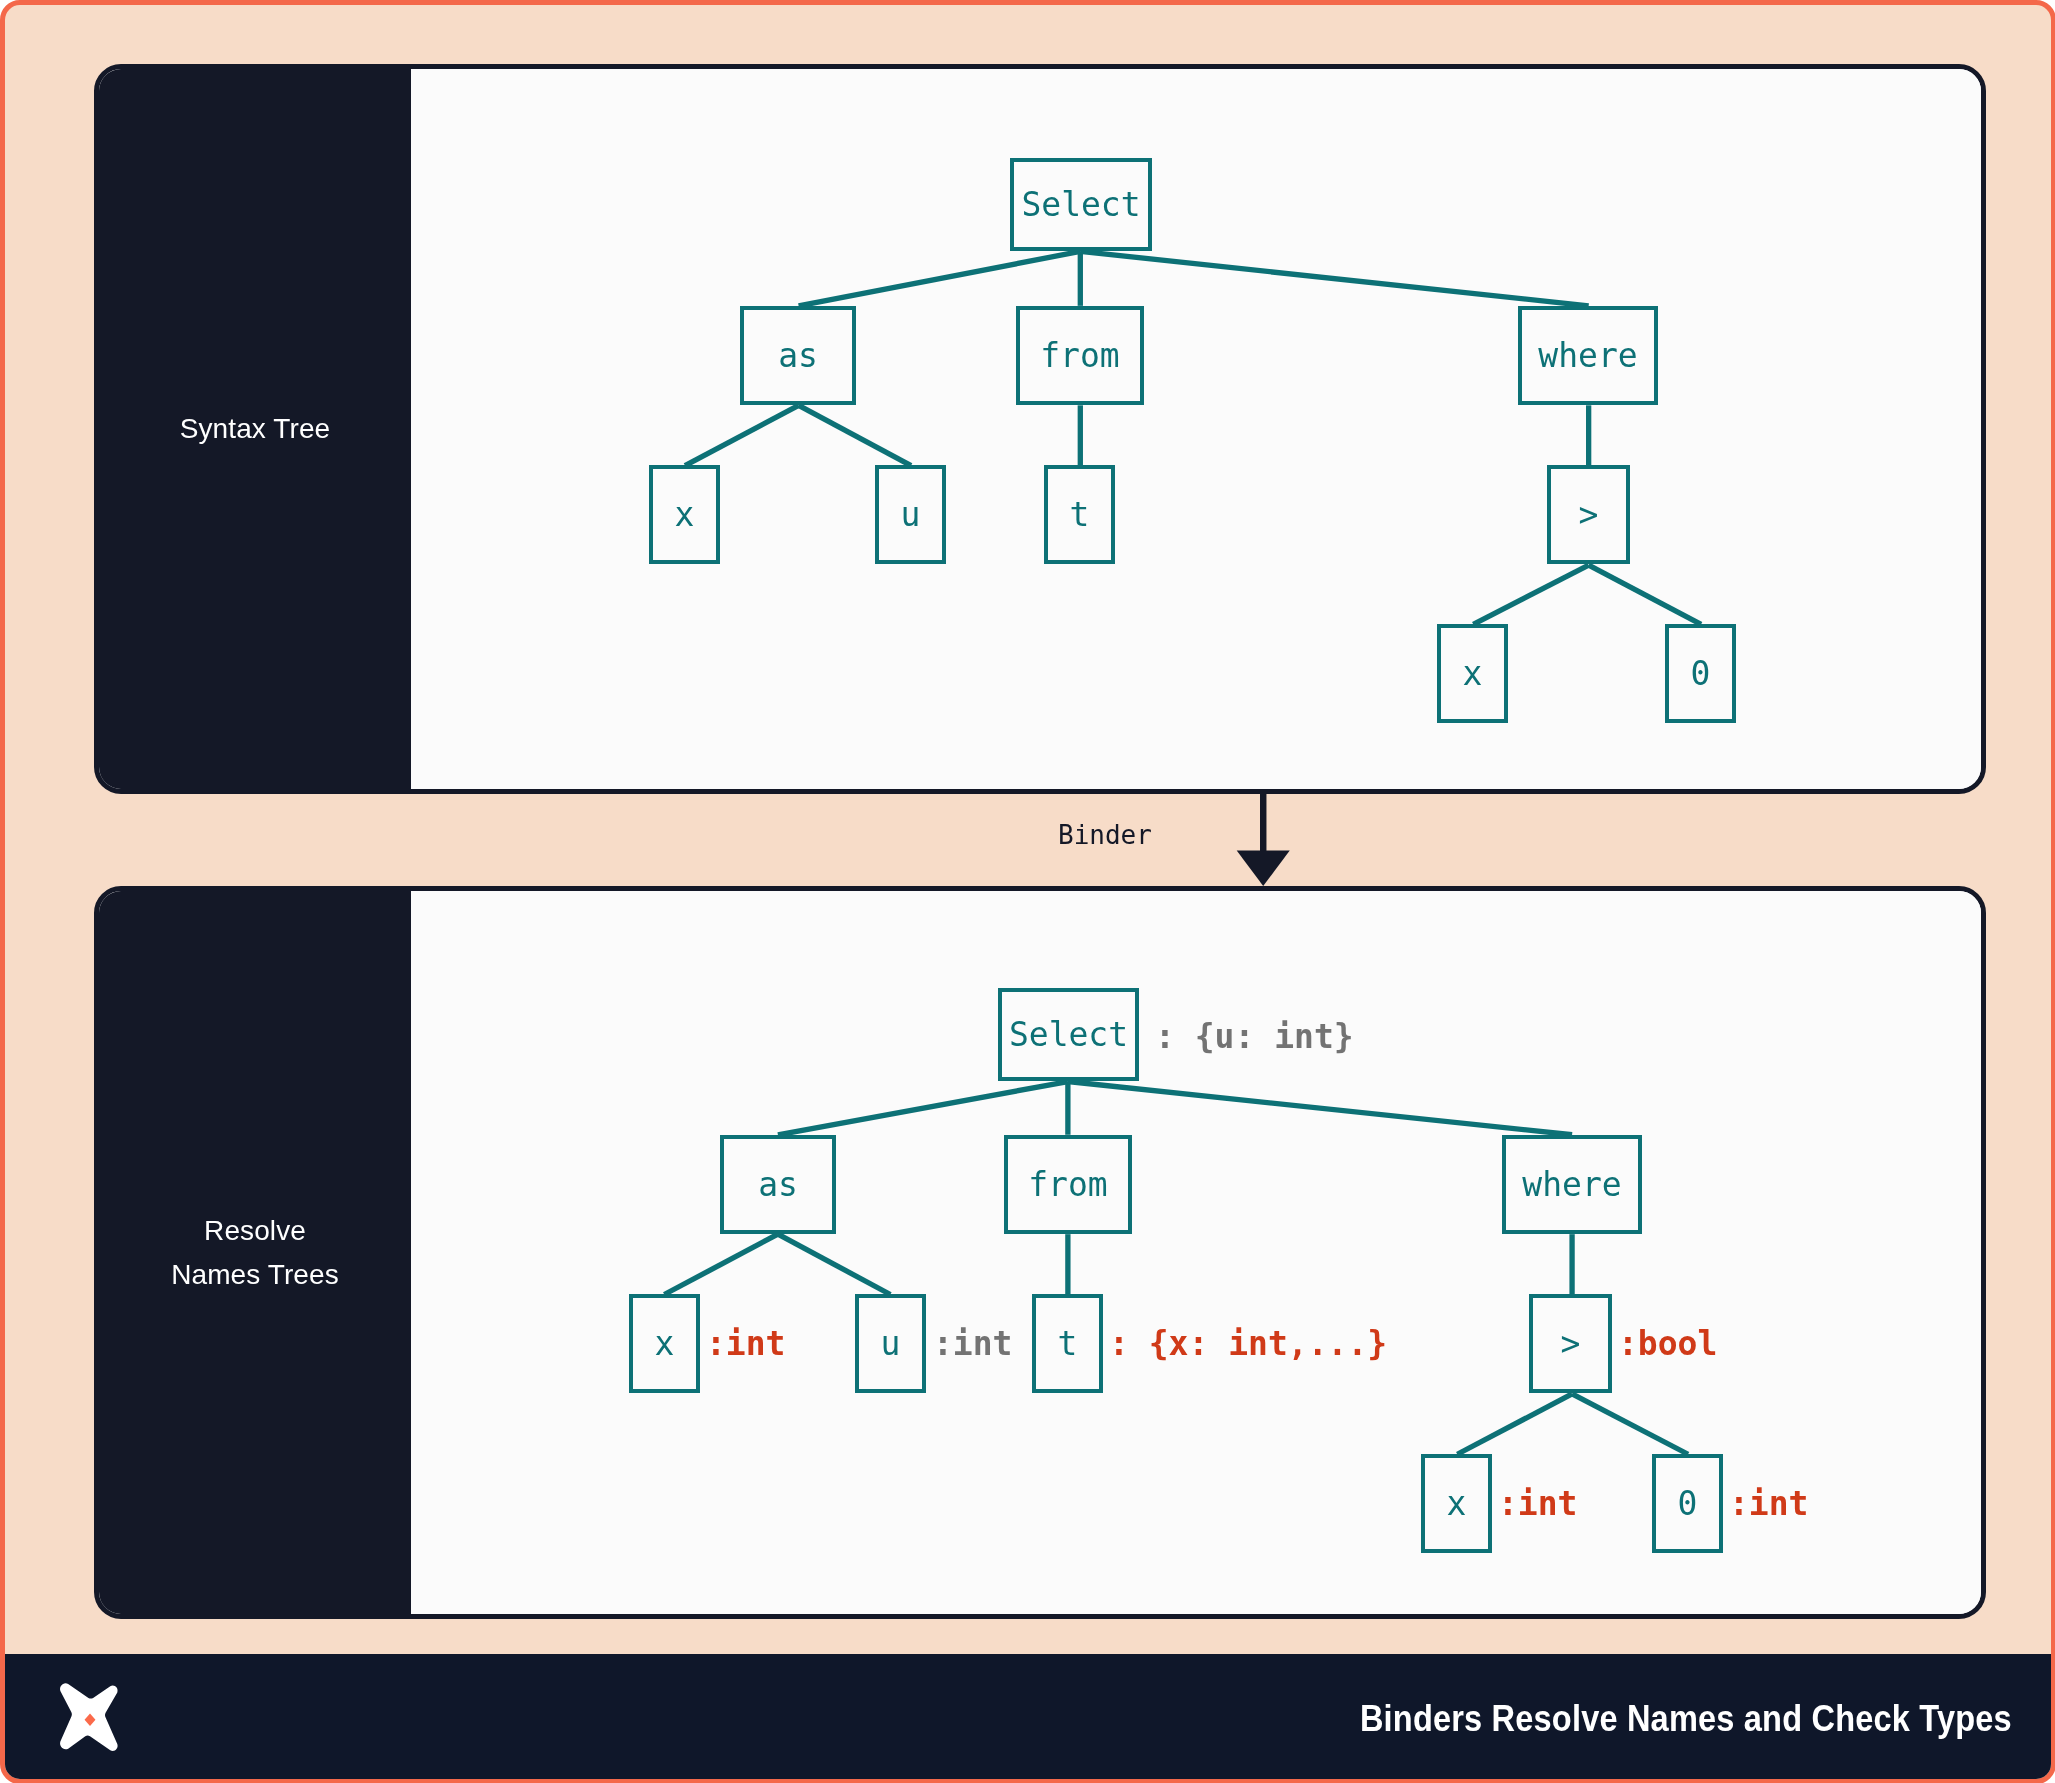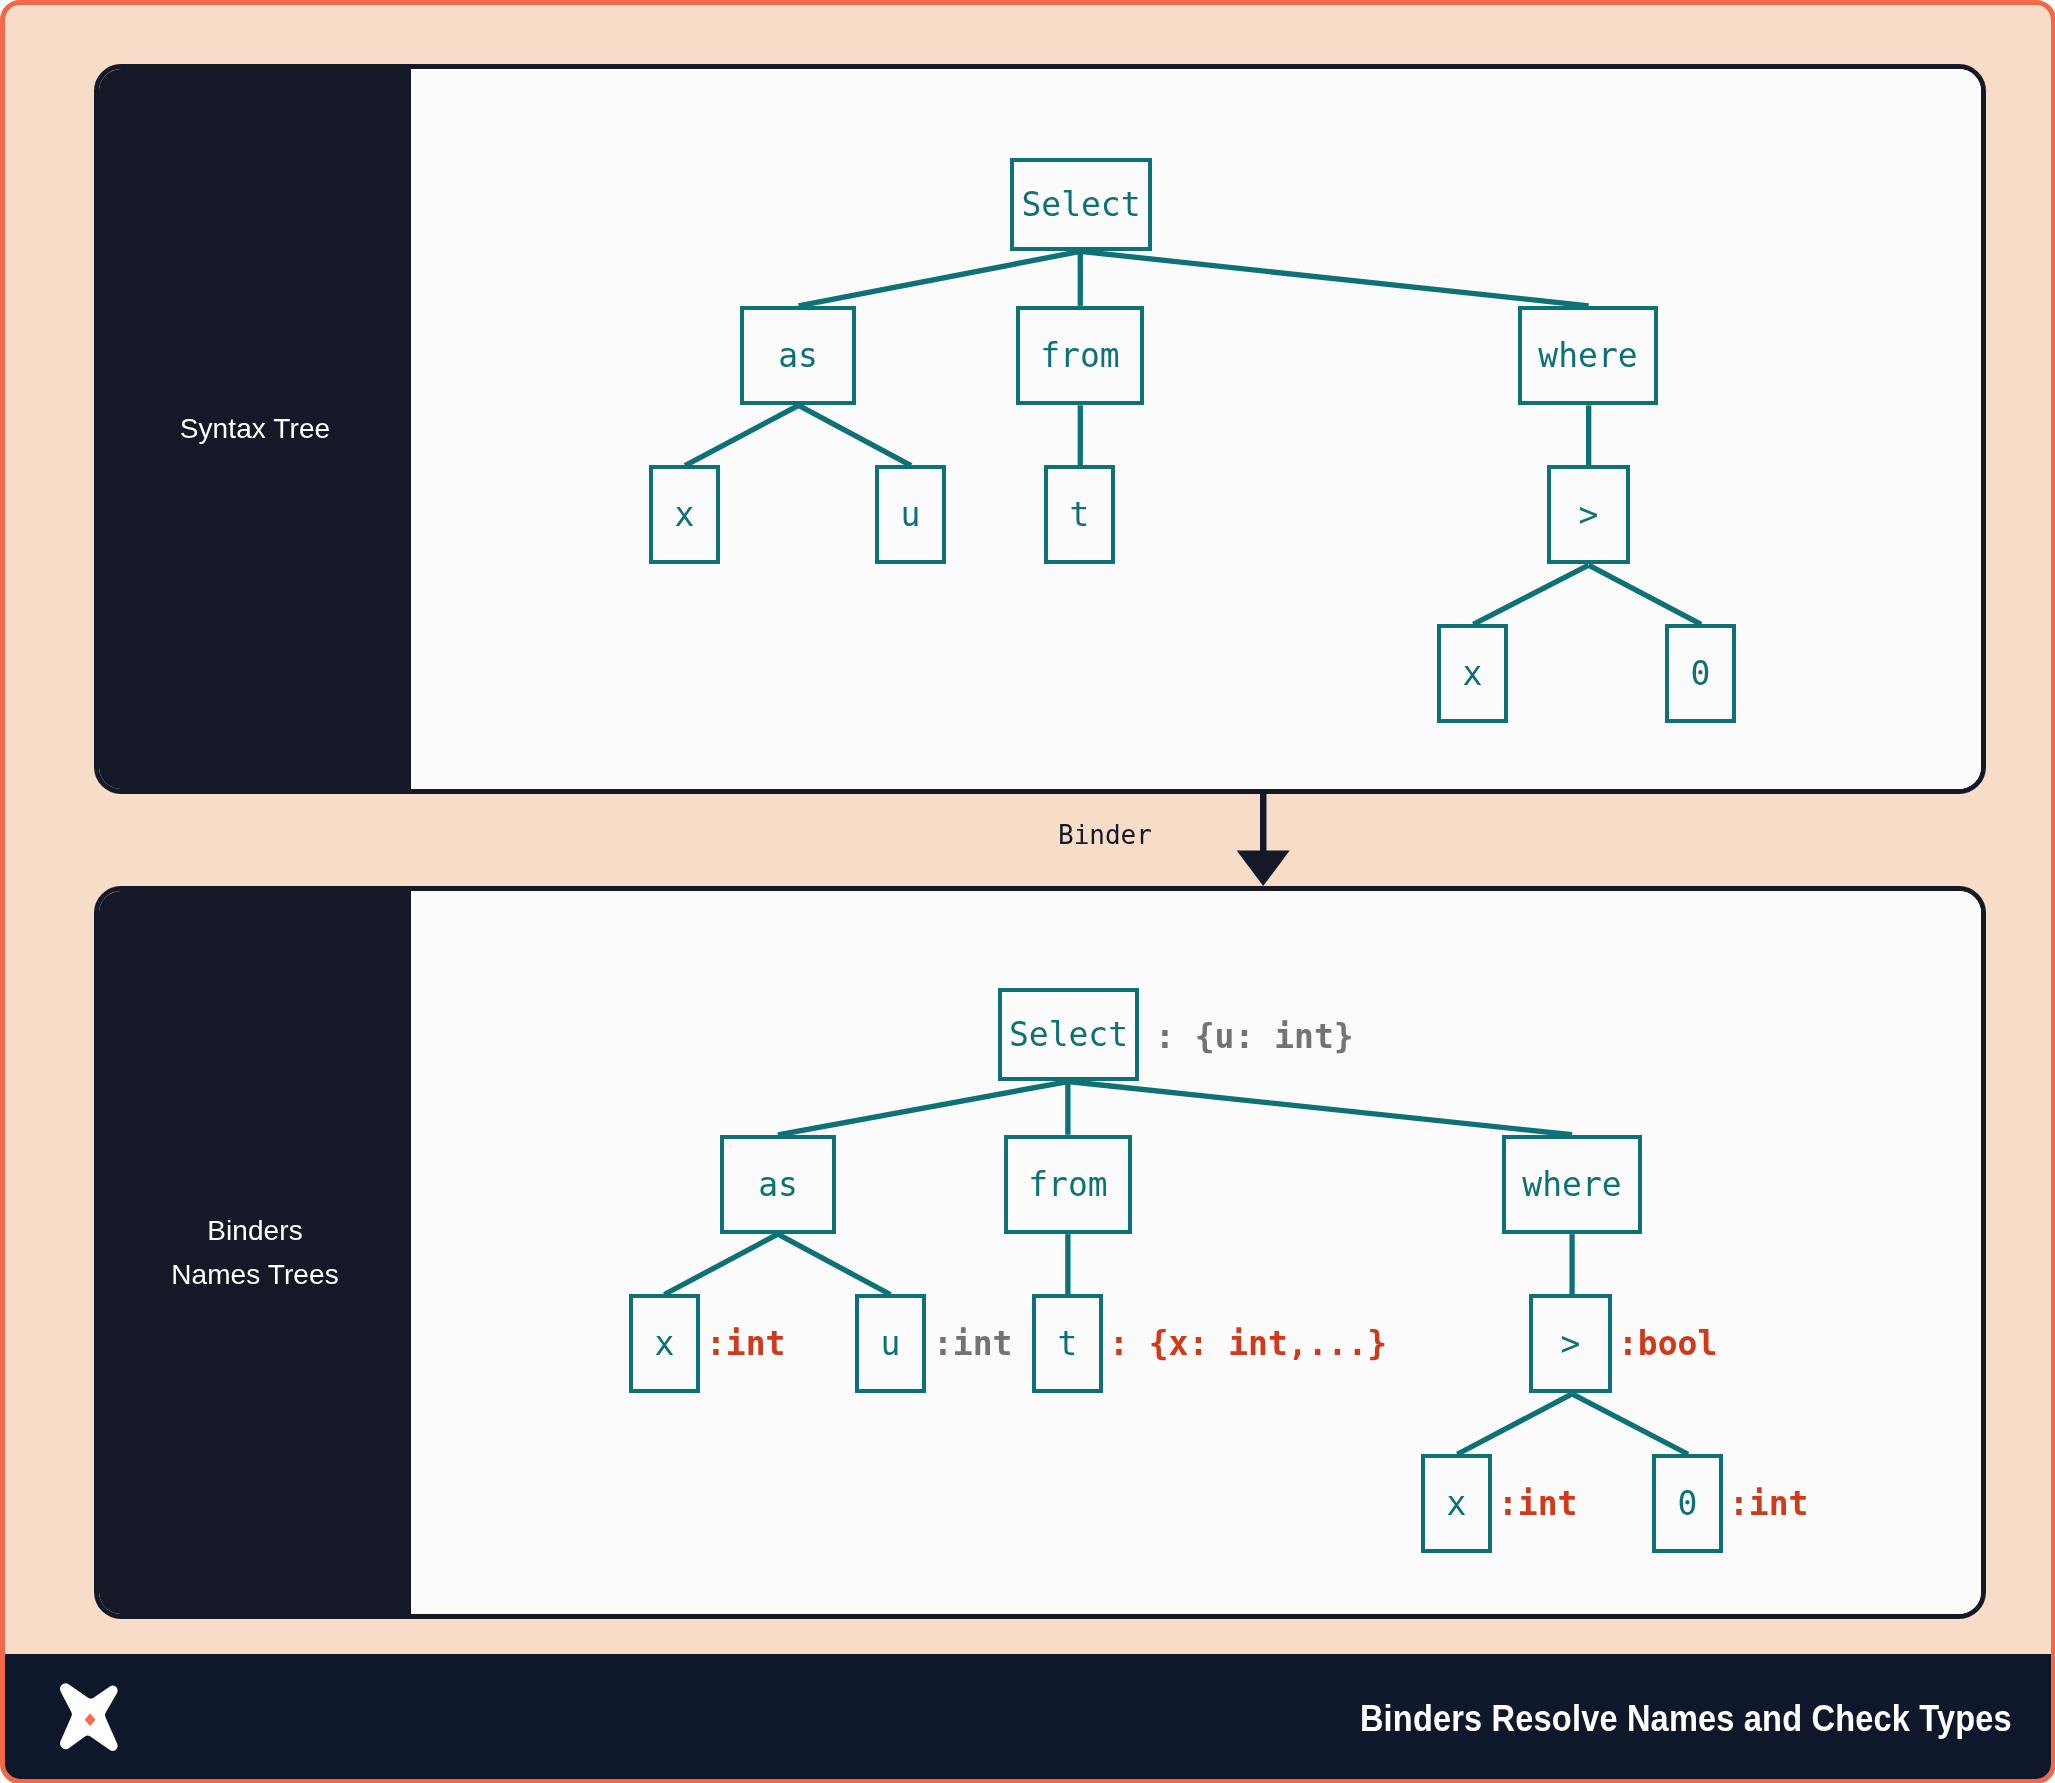--- a/index.html
+++ b/index.html
@@ -172,21 +172,21 @@
     <div id="binder-label">Binder</div>
     <svg width="1892" height="92" viewBox="0 0 3199 156" style="position:absolute;left:0;top:0;">
       <line x1="1978" y1="0" x2="1978" y2="112" stroke="#141827" stroke-width="11"></line>
       <polygon points="1978,156 1933,96 2023,96" fill="#141827"></polygon>
     </svg>
   </div>
 
   <div class="panel" id="panel-resolved">
     <div class="panel-sidebar">
       <div class="panel-sidebar-label">
-        <div>Binders</div>
+        <div>Resolve</div>
         <div>Names Trees</div>
       </div>
     </div>
     <div class="panel-canvas">
       <svg class="edges" viewBox="0 0 2653 1222" preserveAspectRatio="none">
         <g stroke="#0d7176" stroke-width="9" fill="none">
           <line x1="1110" y1="322" x2="620" y2="412"></line>
           <line x1="1110" y1="322" x2="1110" y2="412"></line>
           <line x1="1110" y1="322" x2="1962" y2="412"></line>
           <line x1="620" y1="580" x2="428" y2="682"></line>

